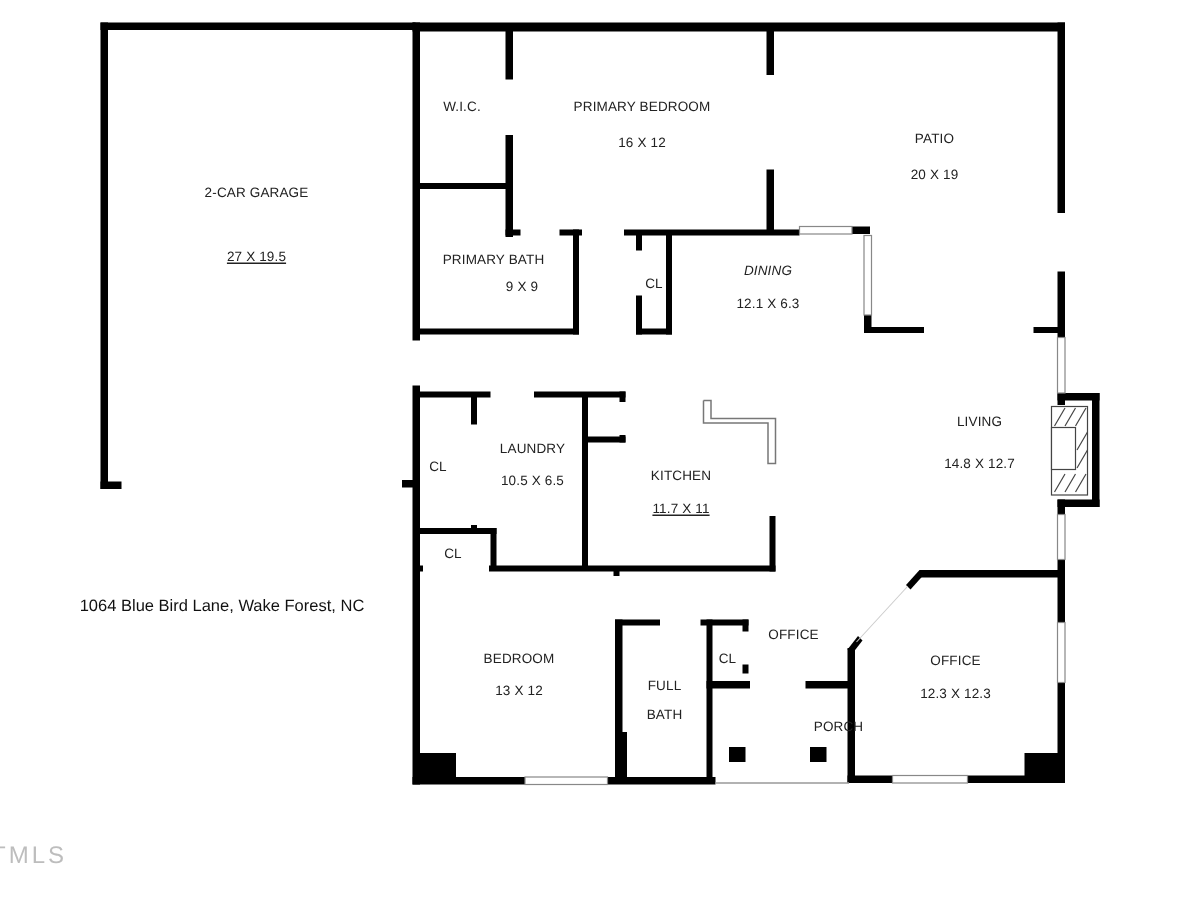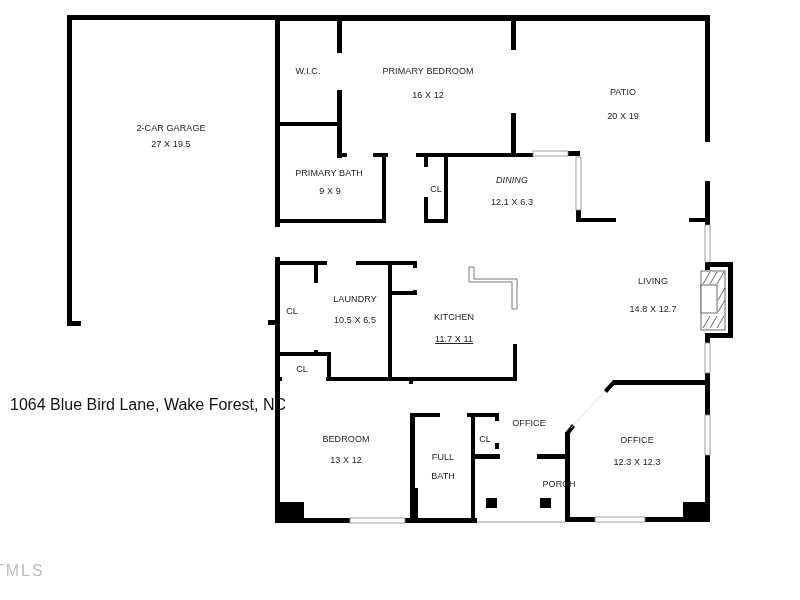--- a/index.html
+++ b/index.html
@@ -2,21 +2,21 @@
 <html><head>
 <meta charset="utf-8">
 <style>
   html, body { margin:0; padding:0; background:#ffffff; }
   body { width:800px; height:600px; position:relative; overflow:hidden;
          font-family:"Liberation Sans", sans-serif; color:#1a1a1a; }
   svg.plan { position:absolute; left:0; top:0; width:800px; height:600px; }
   .lbl { position:absolute; font-size:9px; text-align:center; white-space:nowrap;
          transform:translateX(-50%); letter-spacing:0.1px; color:#222; }
   .addr { position:absolute; left:148px; top:398px; transform:translateX(-50%);
-          text-align:center; font-size:16px; line-height:13px; color:#111; white-space:nowrap; }
+          text-align:center; font-size:11px; line-height:13px; color:#111; white-space:nowrap; }
   .mls { position:absolute; left:-6px; top:562px; font-size:16px; color:#bdbdbd;
          letter-spacing:2px; font-weight:300; }
 </style>
 </head>
 <body>
 
 <svg class="plan" viewBox="0 0 800 600">
   <g fill="#000">
 
     <rect x="67" y="15" width="5" height="311"></rect>
@@ -126,28 +126,28 @@
   </g>
 
   <polyline points="469,267 469,282 512,282 512,309 517,309 517,279 474,279 474,267 469,267" fill="#fff" stroke="#777" stroke-width="1"></polyline>
 
   <line x1="477" y1="522" x2="566" y2="522" stroke="#999" stroke-width="1"></line>
   <line x1="605" y1="391" x2="571" y2="428" stroke="#ccc" stroke-width="0.7"></line>
 </svg>
 
 <div id="room-labels">
     <div class="lbl" style="left: 171px; top: 119px; white-space: pre; line-height: 19px;">2-CAR GARAGE</div>
-    <div class="lbl" style="left: 171px; top: 139px;">27 X 19.5</div>
+    <div class="lbl" style="left: 171px; top: 166px; text-decoration: underline;">27 X 19.5</div>
     <div class="lbl" style="left: 308px; top: 62px; white-space: pre; line-height: 19px;">W.I.C.</div>
     <div class="lbl" style="left: 428px; top: 62px; white-space: pre; line-height: 19px;">PRIMARY BEDROOM</div>
     <div class="lbl" style="left: 428px; top: 90px;">16 X 12</div>
     <div class="lbl" style="left: 623px; top: 83px; white-space: pre; line-height: 19px;">PATIO</div>
     <div class="lbl" style="left: 623px; top: 111px;">20 X 19</div>
     <div class="lbl" style="left: 329px; top: 164px; white-space: pre; line-height: 19px;">PRIMARY BATH</div>
-    <div class="lbl" style="left: 330px; top: 186px;">9 X 9</div>
+    <div class="lbl" style="left: 348px; top: 186px;">9 X 9</div>
     <div class="lbl" style="left: 436px; top: 180px; white-space: pre; line-height: 19px;">CL</div>
     <div class="lbl" style="left: 512px; top: 171px; white-space: pre; line-height: 19px; font-style: italic;">DINING</div>
     <div class="lbl" style="left: 512px; top: 197px;">12.1 X 6.3</div>
     <div class="lbl" style="left: 292px; top: 302px; white-space: pre; line-height: 19px;">CL</div>
     <div class="lbl" style="left: 355px; top: 290px; white-space: pre; line-height: 19px; text-align: center;">LAUNDRY</div>
     <div class="lbl" style="left: 355px; top: 315px;">10.5 X 6.5</div>
     <div class="lbl" style="left: 454px; top: 308px; white-space: pre; line-height: 19px;">KITCHEN</div>
     <div class="lbl" style="left: 454px; top: 334px; text-decoration: underline;">11.7 X 11</div>
     <div class="lbl" style="left: 653px; top: 272px; white-space: pre; line-height: 19px;">LIVING</div>
     <div class="lbl" style="left: 653px; top: 304px;">14.8 X 12.7</div>

